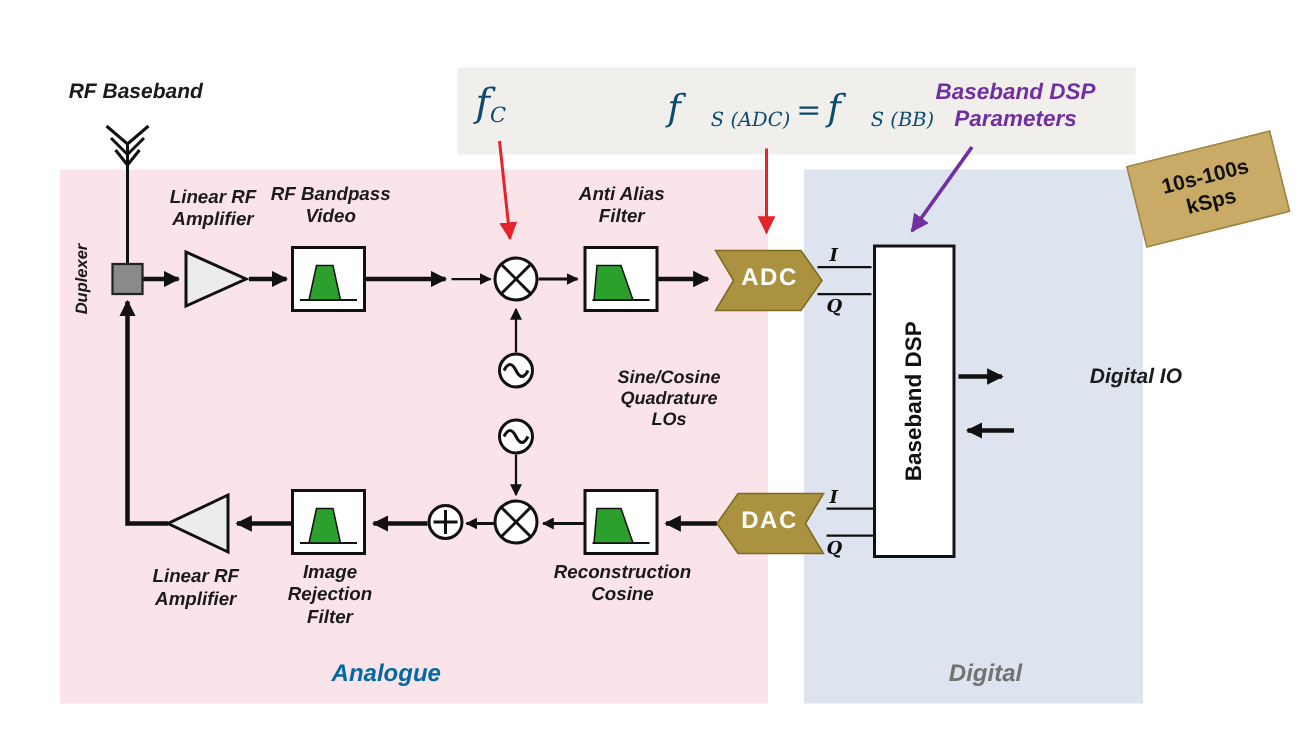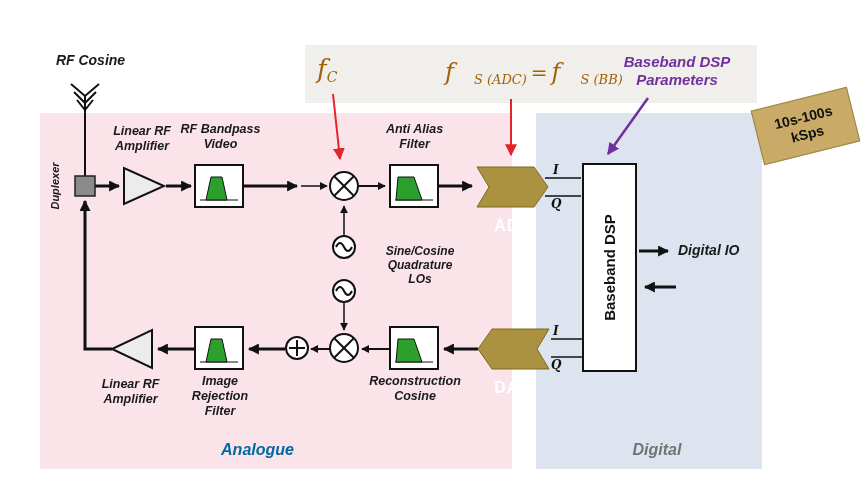--- a/index.html
+++ b/index.html
@@ -15,43 +15,43 @@
 
   .lbl {
     position:absolute; font-weight:bold; font-style:italic; color:#1a1a1a;
     text-align:center; white-space:pre-line; line-height:1.18; font-size:12.5px;
   }
   #rf-antenna-label { left:28px; top:52px; width:125px; font-size:14px; }
   #duplexer-label   { left:17px; top:178px; width:80px; height:16px; transform:rotate(-90deg); font-size:11px; }
   #amp-top-label        { left:92px;  top:124px; width:100px; }
   #bandpass-label       { left:168px; top:122px; width:105px; }
   #antialias-label      { left:362px; top:122px; width:105px; }
-  #lo-label             { left:370px; top:244px; width:100px; font-size:12px; }
+  #lo-label             { left:396px; top:244px; width:100px; font-size:12px; }
   #recon-label          { left:355px; top:374px; width:120px; }
   #image-rej-label      { left:170px; top:374px; width:100px; }
   #amp-bottom-label     { left:78px;  top:377px; width:105px; }
   #analogue-label { left:185px; top:441px; width:145px; font-size:16px; color:#0369a1; }
   #digital-label  { left:592px; top:441px; width:130px; font-size:16px; color:#737373; }
-  #digital-io-label { left:678px; top:242px; width:110px; font-size:14px; text-align:left; }
+  #digital-io-label { left:678px; top:242px; width:110px; font-size:14px; text-align:right; }
   #io-detail-label  { left:664px; top:262px; width:118px; font-weight:normal; font-size:12.5px; }
   #dsp-params-label { left:598px; top:53px; width:158px; font-size:15px; color:#7030a0; }
 
   .conv-lbl { position:absolute; color:#ffffff; font-weight:bold; font-size:16px;
-              letter-spacing:1px; text-align:center;margin-top:40px; }
+              letter-spacing:1px; text-align:center; }
   #adc-text { left:483px; top:177px; width:60px; }
   #dac-text { left:483px; top:339px; width:60px; }
 
   .iq { position:absolute; font-family:"DejaVu Serif", serif; font-weight:bold;
         font-style:italic; font-size:12px; color:#111; }
   #iq-i-top { left:553px; top:163px; }
   #iq-q-top { left:551px; top:197px; }
   #iq-i-bot { left:553px; top:324px; }
   #iq-q-bot { left:551px; top:358px; }
 
-  .math { position:absolute; color:#a16207; font-family:"DejaVu Serif", serif; font-style:italic; }
+  .math { position:absolute; color:#0c4a6e; font-family:"DejaVu Serif", serif; font-style:italic; }
   #fc-label { left:317px; top:54px; }
   #fc-label .base { font-size:26px; }
   #fc-label sub { font-size:14px; }
   #fs-label { left:445px; top:58px; }
   #fs-label .base { font-size:24px; }
   #fs-label sub { font-size:13px;margin-left:20px; }
   #fs-label .eq { font-size:20px; padding:0 4px; font-style:normal; }
 
   #dsp-box {
     position:absolute; left:582px; top:163px; width:55px; height:209px;
@@ -182,21 +182,21 @@
     </g>
 
     <polygon points="477,167 534,167 548,187 534,207 477,207 489,187" fill="#ab9240" stroke="#7d691f" stroke-width="1"></polygon>
     <polygon points="549,329 492,329 478,349 492,369 549,369 537,349" fill="#ab9240" stroke="#7d691f" stroke-width="1"></polygon>
   </svg>
 
   <div id="dsp-box">
     <span>Baseband DSP</span>
   </div>
 
-  <div id="rf-antenna-label" class="lbl">RF Cosine</div>
+  <div id="rf-antenna-label" class="lbl">RF Baseband</div>
   <div id="duplexer-label" class="lbl">Duplexer</div>
   <div id="amp-top-label" class="lbl">Linear RF
 Amplifier</div>
   <div id="bandpass-label" class="lbl">RF Bandpass
 Video</div>
   <div id="antialias-label" class="lbl">Anti Alias
 Filter</div>
   <div id="lo-label" class="lbl">Sine/Cosine
 Quadrature
 LOs</div>

